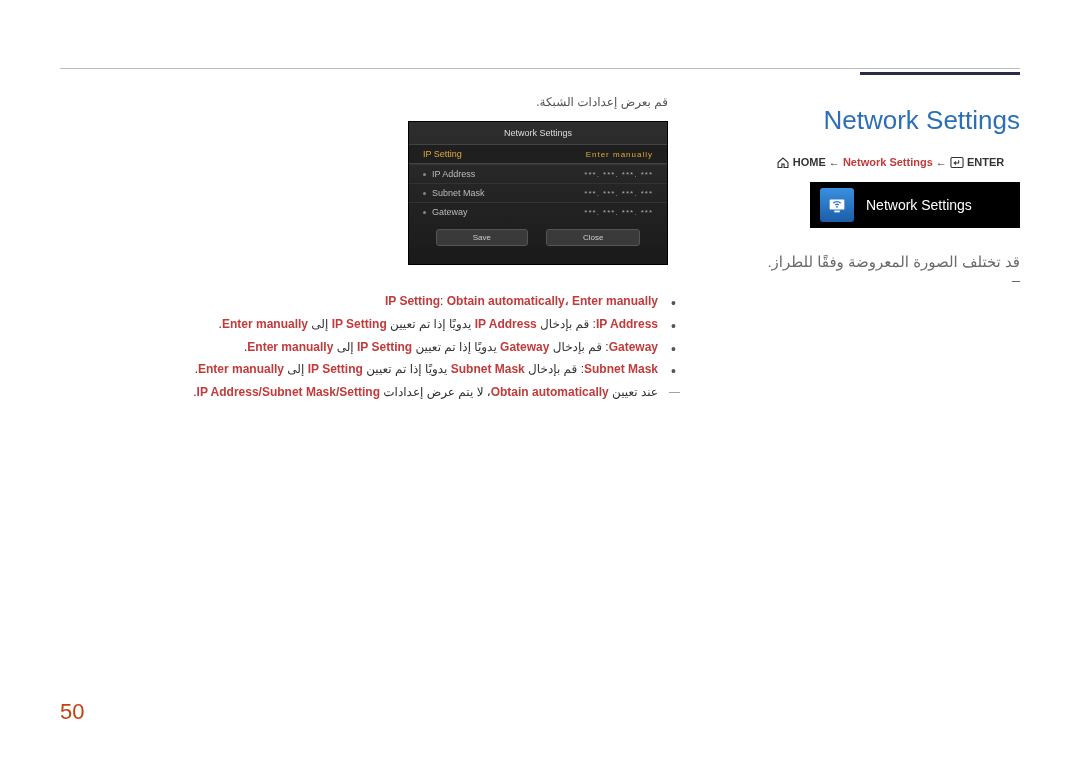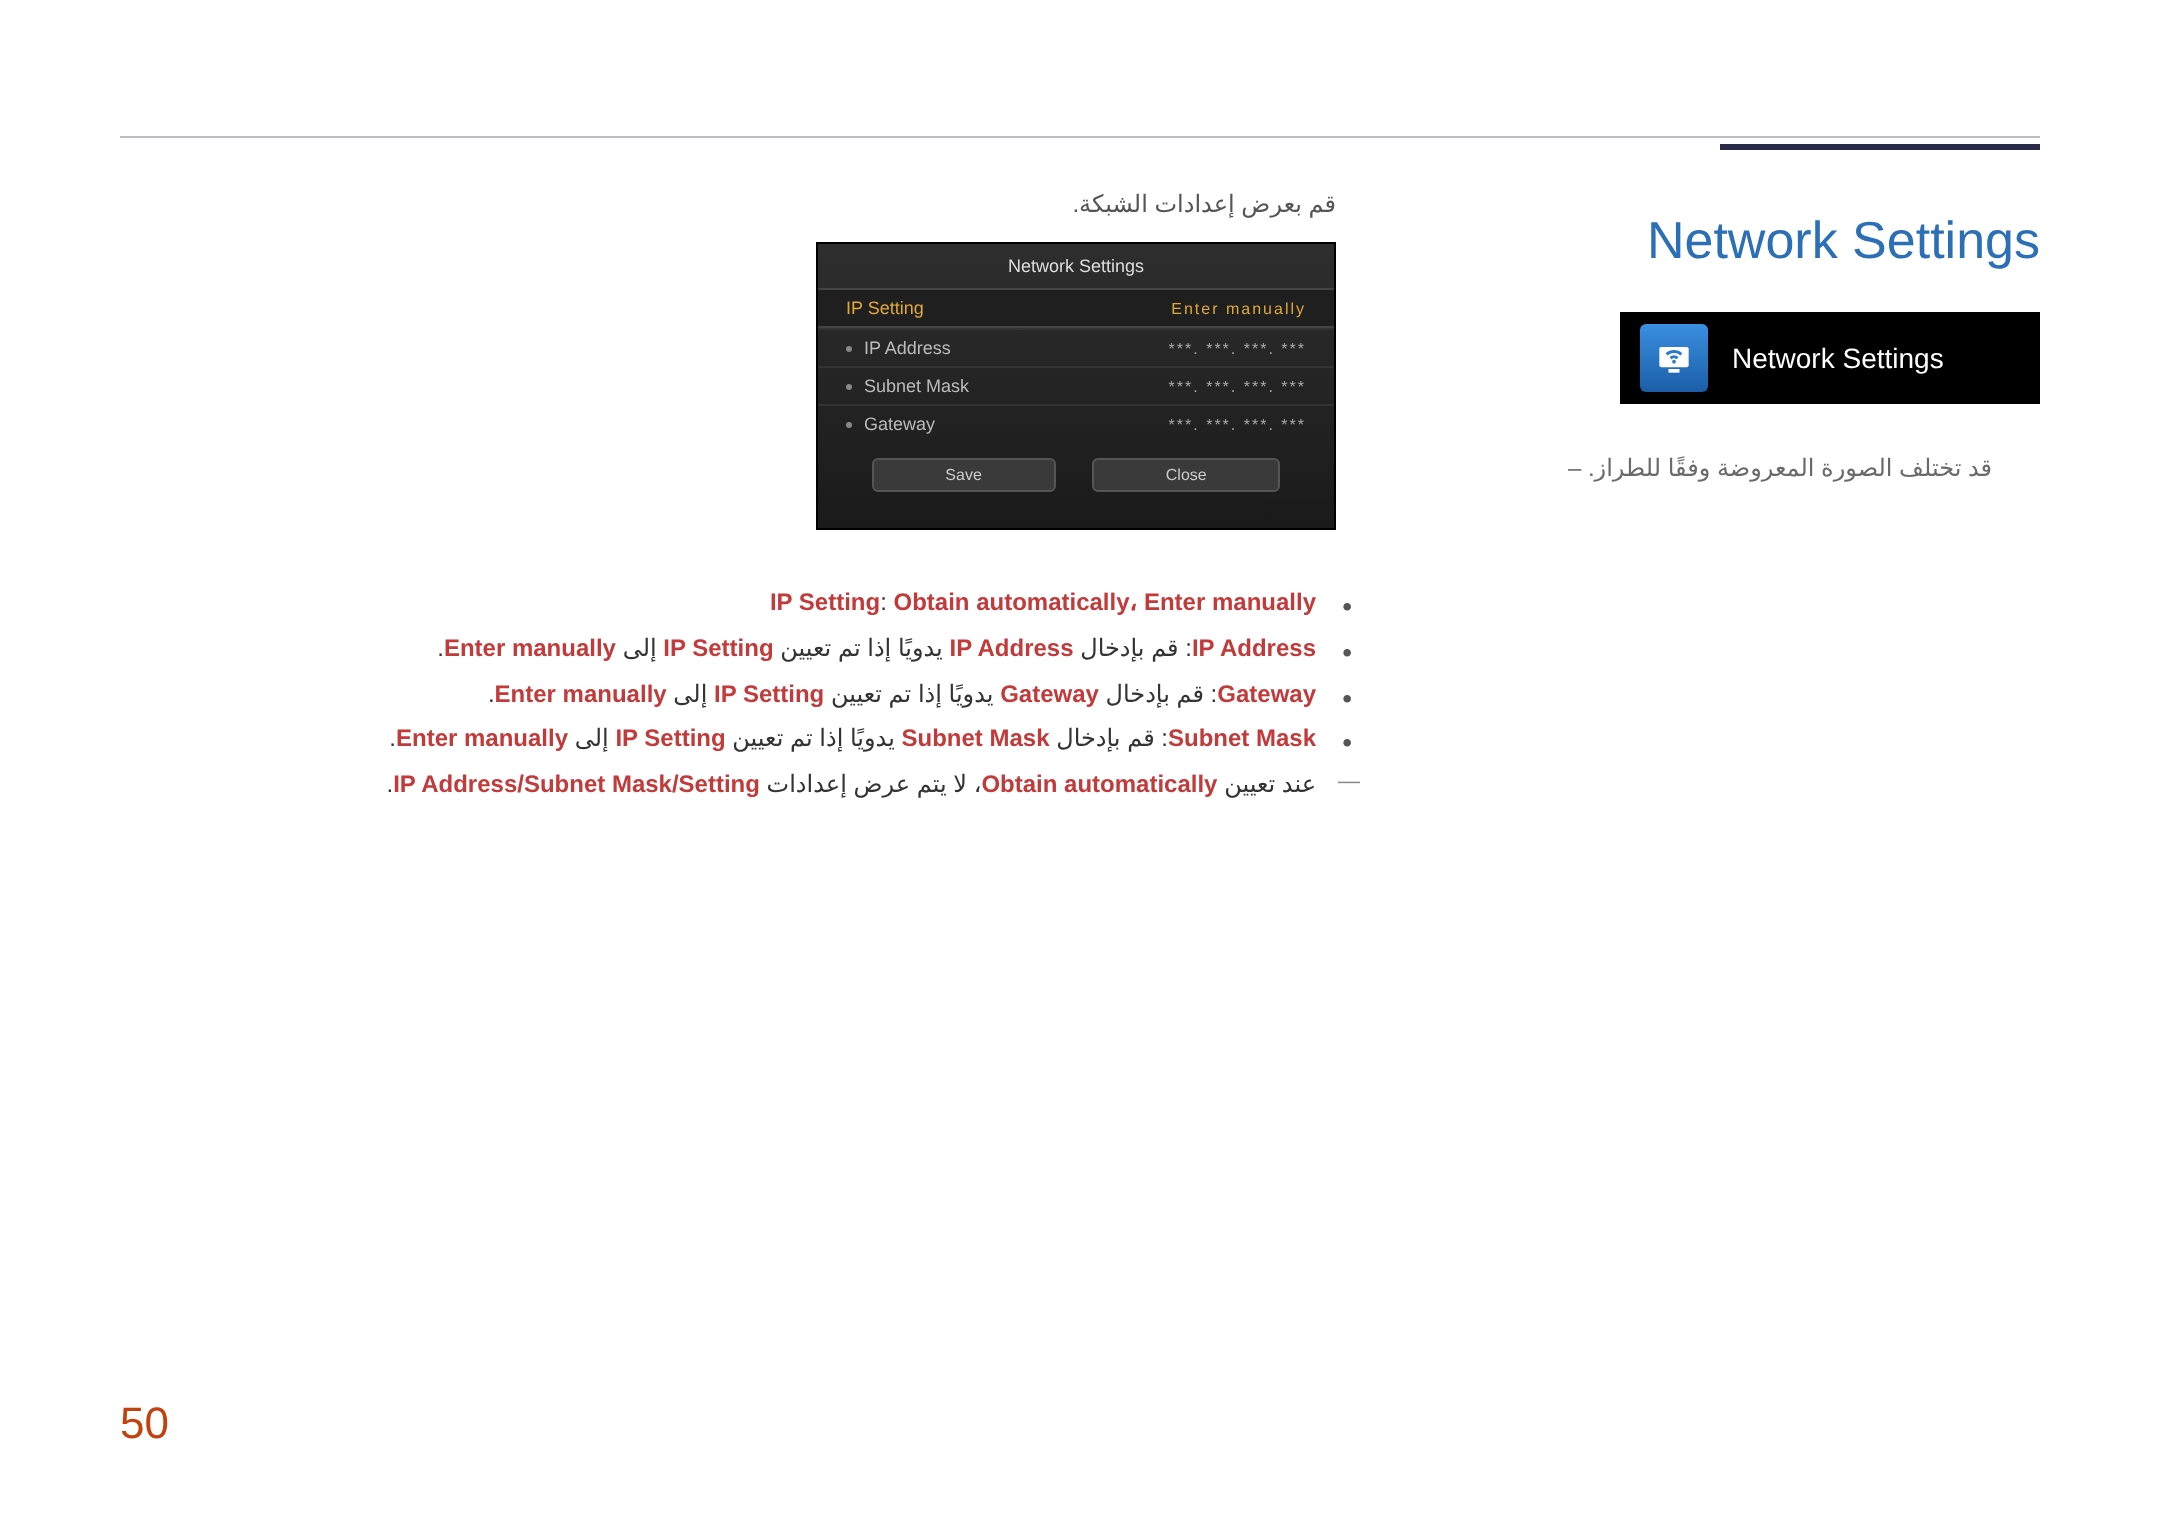--- a/index.html
+++ b/index.html
@@ -12,21 +12,21 @@
   .section-title { font-size: 26px; font-weight: 400; color: #2b6fb6; margin-bottom: 20px; }
   .breadcrumb { font-size: 11px; font-weight: bold; margin-bottom: 12px; direction: ltr; text-align: center;}
   .breadcrumb .bc-red { color: #c23a3a; }
   .breadcrumb .icon-inline { display:inline-block; vertical-align:middle; }
 
   .menu-tile { width: 210px; height: 46px; background: #000; color: #fff; display: flex; align-items: center; gap: 12px; padding: 6px 10px; margin: 0 0 0 auto; }
   .tile-icon { width: 34px; height: 34px; background: linear-gradient(#3a8fe0,#1b5ea8); border-radius: 3px; display:flex;align-items:center;justify-content:center;}
   .tile-icon svg { width: 22px; height: 22px; }
   .tile-label { font-size: 14px; }
 
-  .note-line { font-size: 12px; color: #6a6a6a; margin-top: 25px; direction: rtl; text-align: center; }
+  .note-line { font-size: 15px; color: #6a6a6a; margin-top: 25px; direction: rtl; }
   .note-line::after { content: " –"; color:#6a6a6a;}
 
   .left-col { position: absolute; top: 95px; left: 68px; width: 620px; }
   .lead-ar { font-size: 12px; color: #555; text-align: right; margin-bottom: 12px; margin-right: 20px; direction: rtl;}
 
   .mock { width: 260px; height: 144px; background: linear-gradient(#2e2e2e,#1a1a1a); border: 1px solid #000; margin: 0 20px 25px auto; padding: 6px 0 0 0; font-size: 9px; color: #bdbdbd;}
   .mock-title { text-align: center; color: #ddd; margin-bottom: 6px; font-size: 9px;}
   .mock-row { display:flex; justify-content: space-between; align-items:center; padding: 4px 14px; border-top: 1px solid #333;}
   .mock-row.header { background:#1f1f1f; border-top: 1px solid #444; border-bottom: 1px solid #444;}
   .mock-row.header .mock-label { color:#e0a83a;}
@@ -49,20 +49,38 @@
 </head>
 <body>
 
 <div class="page">
   <div class="rule-top"></div>
   <div class="rule-top-right"></div>
 
   <div class="right-col">
     <div class="section-title">Network Settings</div>
 
+    <div class="breadcrumb">
+      <span class="icon-inline">
+        <svg width="14" height="11" viewBox="0 0 24 20">
+            <path d="M3 10 L12 2 L21 10 L21 19 L14 19 L14 13 L10 13 L10 19 L3 19 Z" fill="none" stroke="#333" stroke-width="2"></path>
+          </svg>
+      </span>
+      <span class="bold">HOME</span>
+      <span>←</span>
+      <span class="bc-red">Network Settings</span>
+      <span>←</span>
+      <span class="icon-inline">
+        <svg width="14" height="11" viewBox="0 0 24 20">
+            <rect x="1" y="1" width="22" height="18" rx="2" fill="none" stroke="#333" stroke-width="2"></rect>
+            <path d="M15 6 L15 11 L8 11 M10 8 L7 11 L10 14" fill="none" stroke="#333" stroke-width="2"></path>
+          </svg>
+      </span>
+      <span class="bold">ENTER</span>
+    </div>
 
     <div class="menu-tile">
       <div class="tile-icon">
         <svg viewBox="0 0 24 24">
             <rect x="4" y="6" width="16" height="11" rx="1" fill="#fff"></rect>
             <rect x="9" y="18" width="6" height="2" fill="#fff"></rect>
             <path d="M8 10 A6 6 0 0 1 16 10" fill="none" stroke="#2a7ac8" stroke-width="1.6"></path>
             <path d="M10 12 A3.5 3.5 0 0 1 14 12" fill="none" stroke="#2a7ac8" stroke-width="1.6"></path>
             <circle cx="12" cy="14" r="1" fill="#2a7ac8"></circle>
           </svg>

